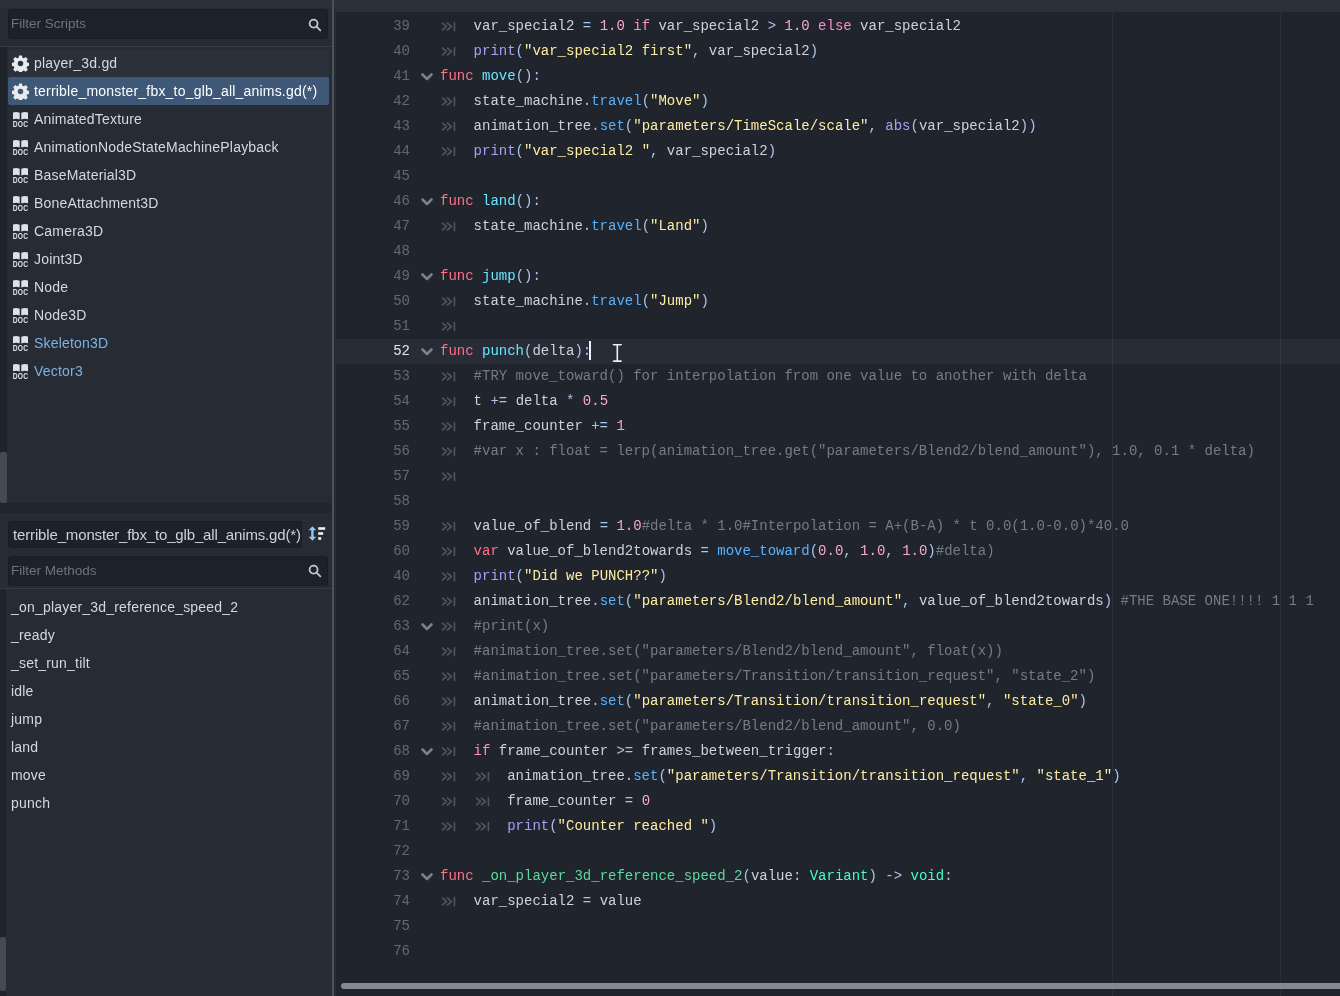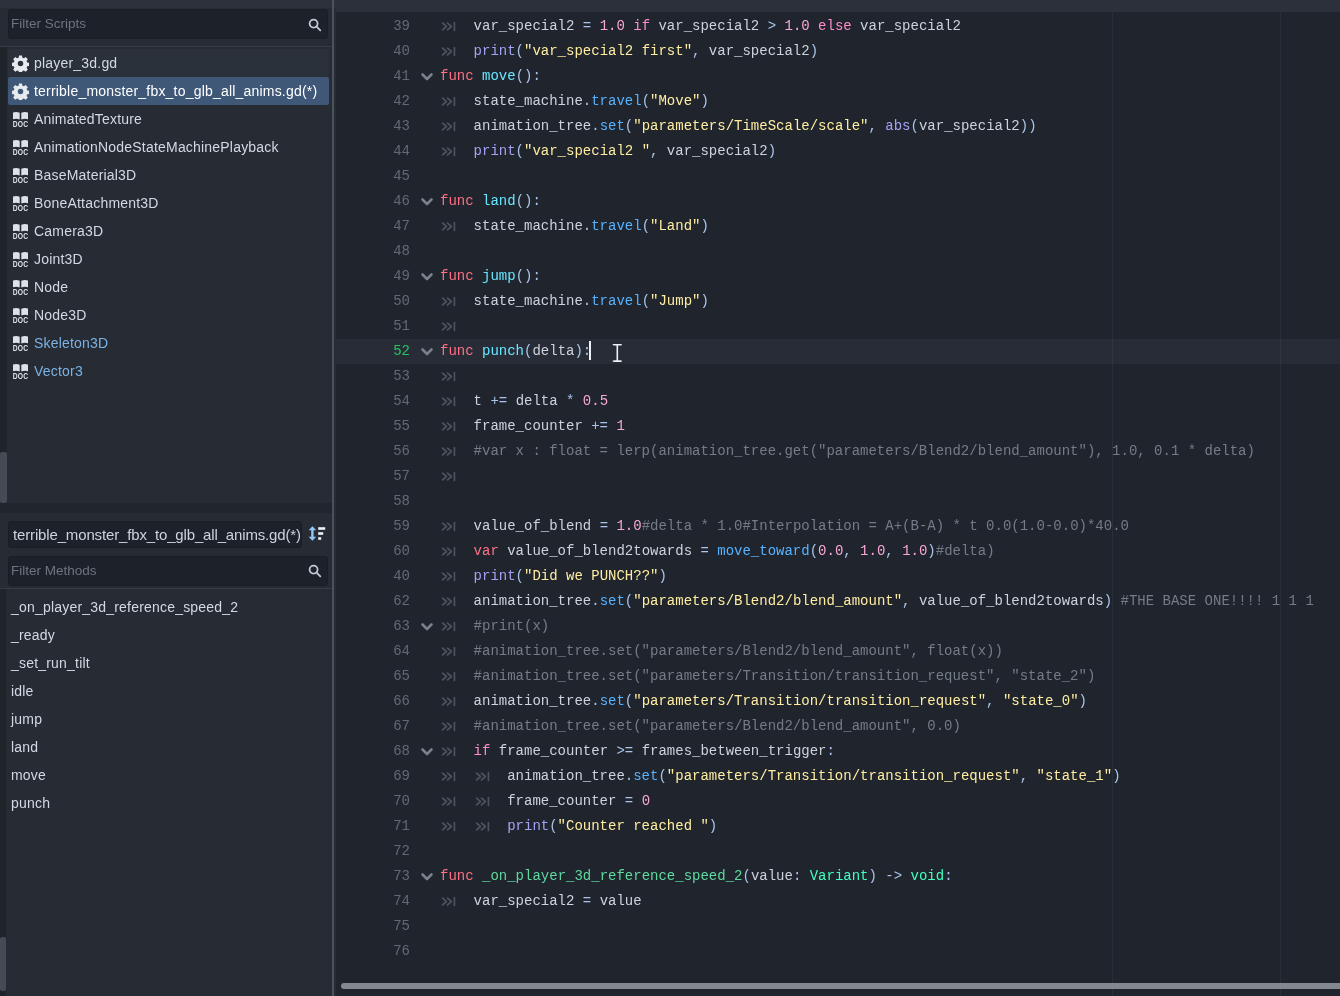--- a/index.html
+++ b/index.html
@@ -4,21 +4,21 @@
 html,body{width:1340px;height:996px;overflow:hidden;background:#262b34;font-family:"Liberation Sans",sans-serif}
 #root{position:relative;width:1340px;height:996px}
 .abs{position:absolute}
 
 #code{position:absolute;left:336px;top:0;width:1004px;height:996px;background:#1f242d}
 #topstrip{position:absolute;left:336px;top:0;width:1004px;height:12px;background:#2b303a}
 .gl{position:absolute;top:12px;bottom:0;width:1px;background:rgba(185,195,215,0.07)}
 .cline{position:absolute;left:336px;width:1004px;height:25px;background:#272c36}
 .ln{position:absolute;font:14px/25px "Liberation Mono",monospace;white-space:pre}
 .num{position:absolute;width:74px;text-align:right;color:#616a74;font:14px/25px "Liberation Mono",monospace}
-.numc{color:#22c55e}
+.numc{color:#e5e5e5}
 .i{color:#ccd3de}
 .k{color:#ff7085}
 .cf{color:#ff8ccc}
 .s{color:#ffeda1}
 .nu{color:#f9a8d4}
 .c{color:#747c88}
 .g{color:#a3a3f5}
 .m{color:#57b3ff}
 .fd{color:#66e6ff}
 .sg{color:#5fd99f}
@@ -96,21 +96,21 @@
         <path d="M2.6 9 L6.5 12.5 L2.6 16 M7.6 9 L11.5 12.5 L7.6 16 M14.6 8.5 V16.5" fill="none" stroke="#4d5460" stroke-width="1.7" stroke-linecap="round" stroke-linejoin="round"></path>
       </svg></div>
 <div class="num numc" style="left:336px;top:339px">52</div>
 <svg class="fold" style="left:420px;top:347px" width="14" height="10" viewBox="0 0 14 10">
       <path d="M2.5 2.5 L7 7 L11.5 2.5" fill="none" stroke="#79818d" stroke-width="2.6" stroke-linecap="round" stroke-linejoin="round"></path>
     </svg>
 <div class="ln" style="left:440px;top:339px"><span class="k">func </span><span class="fd">punch</span><span class="p">(</span><span class="i">delta</span><span class="p">):</span></div>
 <div class="num" style="left:336px;top:364px">53</div>
 <div class="ln" style="left:440px;top:364px"><svg class="tabm" width="34" height="25" viewBox="0 0 34 25">
         <path d="M2.6 9 L6.5 12.5 L2.6 16 M7.6 9 L11.5 12.5 L7.6 16 M14.6 8.5 V16.5" fill="none" stroke="#4d5460" stroke-width="1.7" stroke-linecap="round" stroke-linejoin="round"></path>
-      </svg></div>
+      </svg><span class="c">#TRY move_toward() for interpolation from one value to another with delta</span></div>
 <div class="num" style="left:336px;top:389px">54</div>
 <div class="ln" style="left:440px;top:389px"><svg class="tabm" width="34" height="25" viewBox="0 0 34 25">
         <path d="M2.6 9 L6.5 12.5 L2.6 16 M7.6 9 L11.5 12.5 L7.6 16 M14.6 8.5 V16.5" fill="none" stroke="#4d5460" stroke-width="1.7" stroke-linecap="round" stroke-linejoin="round"></path>
       </svg><span class="i">t </span><span class="p">+= </span><span class="i">delta </span><span class="p">* </span><span class="nu">0.5</span></div>
 <div class="num" style="left:336px;top:414px">55</div>
 <div class="ln" style="left:440px;top:414px"><svg class="tabm" width="34" height="25" viewBox="0 0 34 25">
         <path d="M2.6 9 L6.5 12.5 L2.6 16 M7.6 9 L11.5 12.5 L7.6 16 M14.6 8.5 V16.5" fill="none" stroke="#4d5460" stroke-width="1.7" stroke-linecap="round" stroke-linejoin="round"></path>
       </svg><span class="i">frame_counter </span><span class="p">+= </span><span class="nu">1</span></div>
 <div class="num" style="left:336px;top:439px">56</div>
 <div class="ln" style="left:440px;top:439px"><svg class="tabm" width="34" height="25" viewBox="0 0 34 25">

